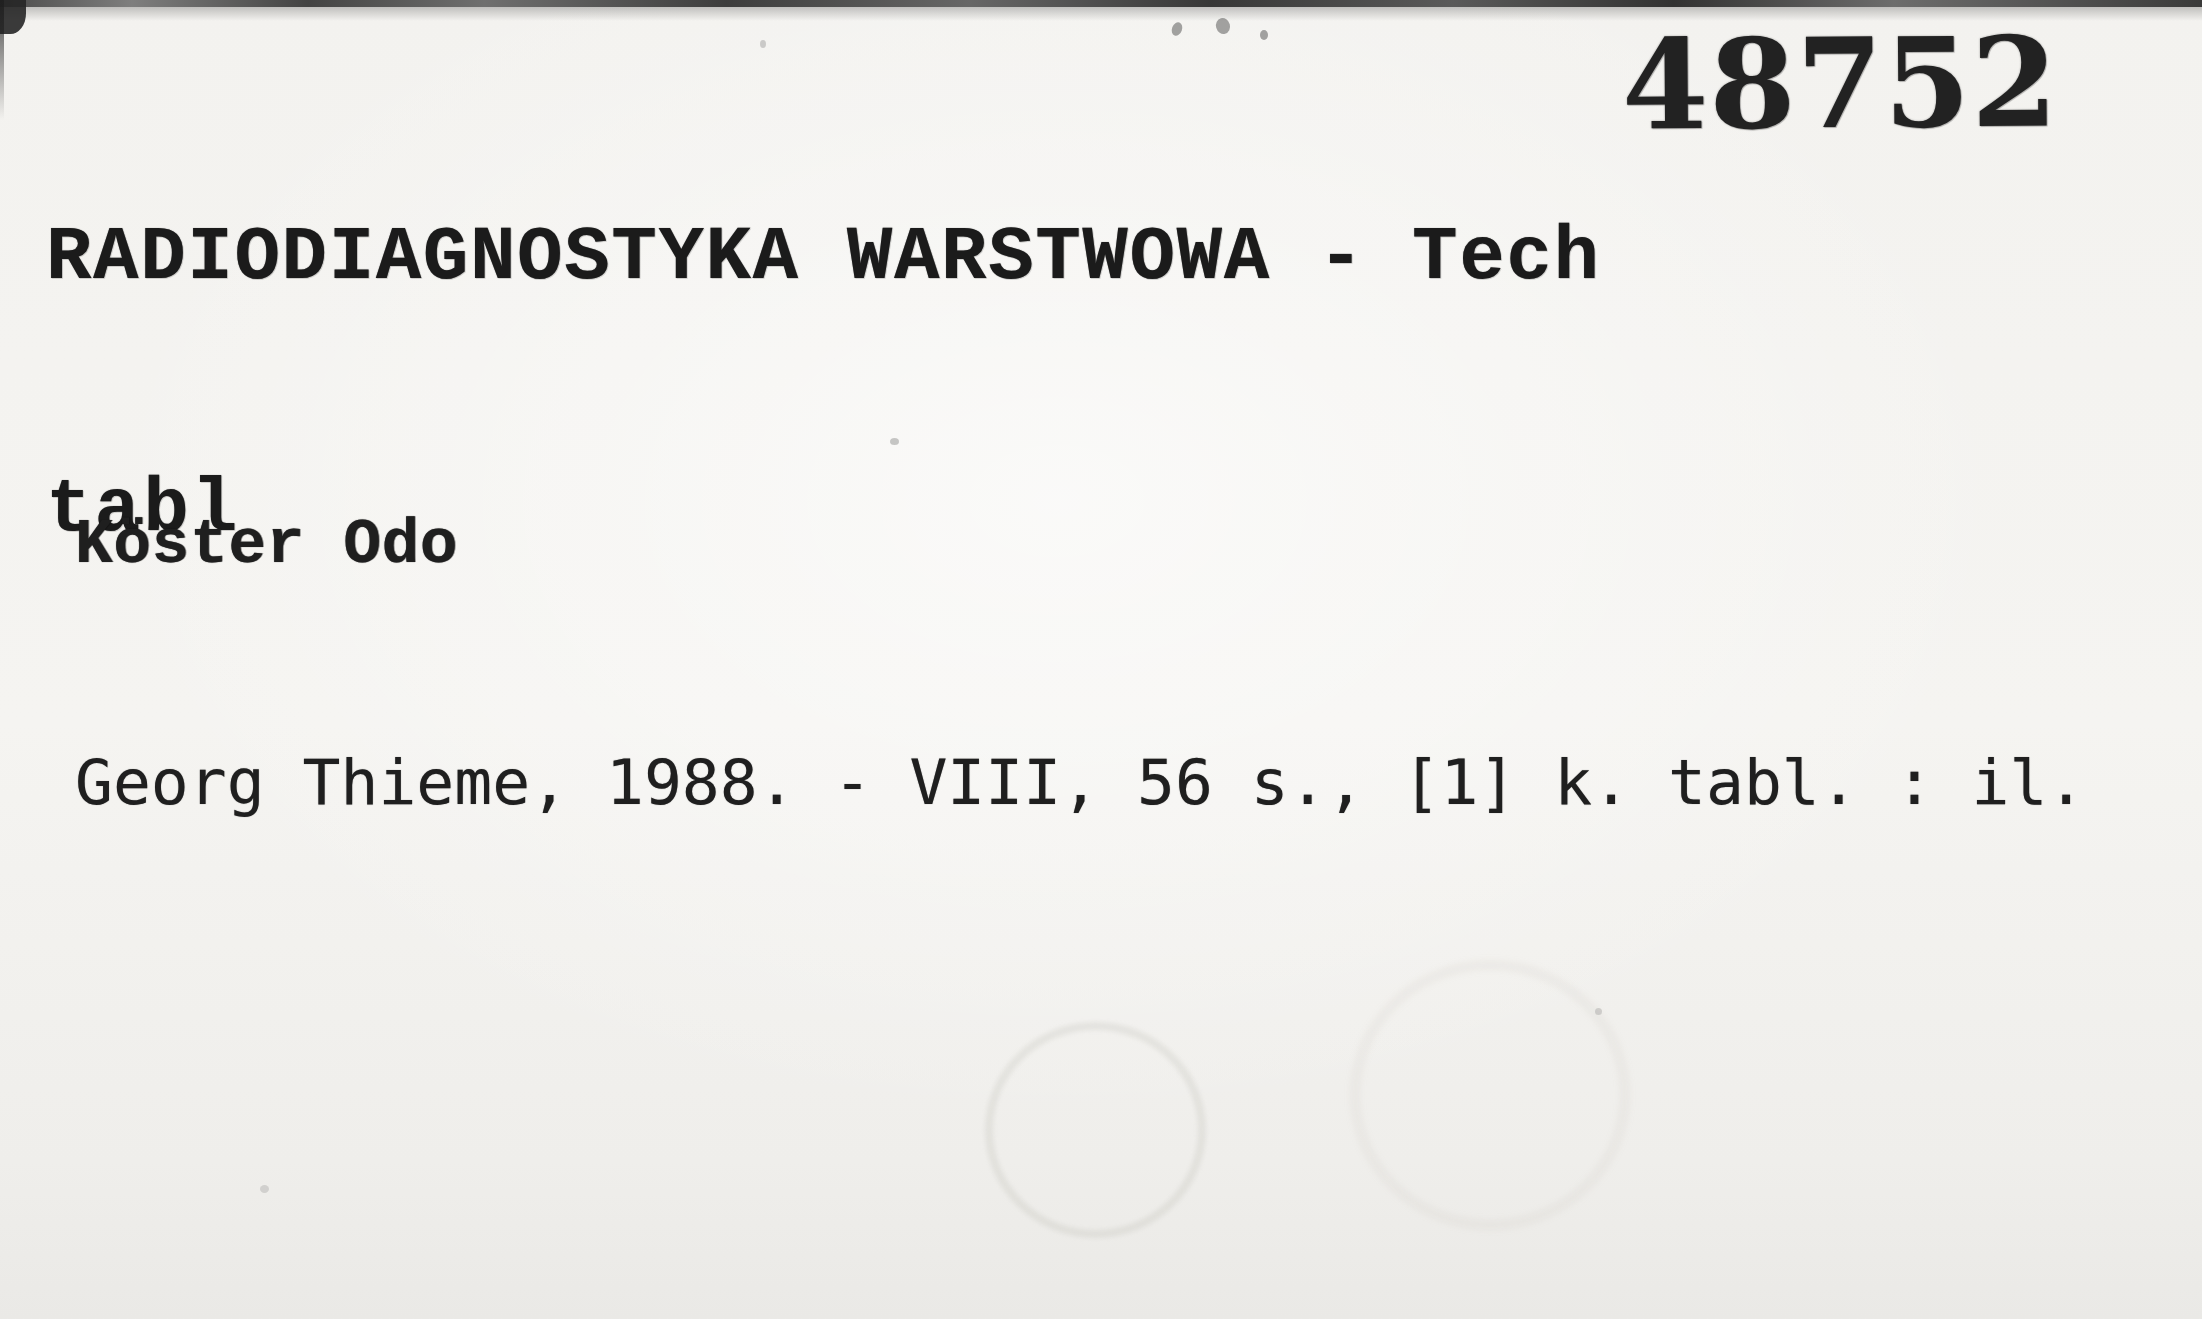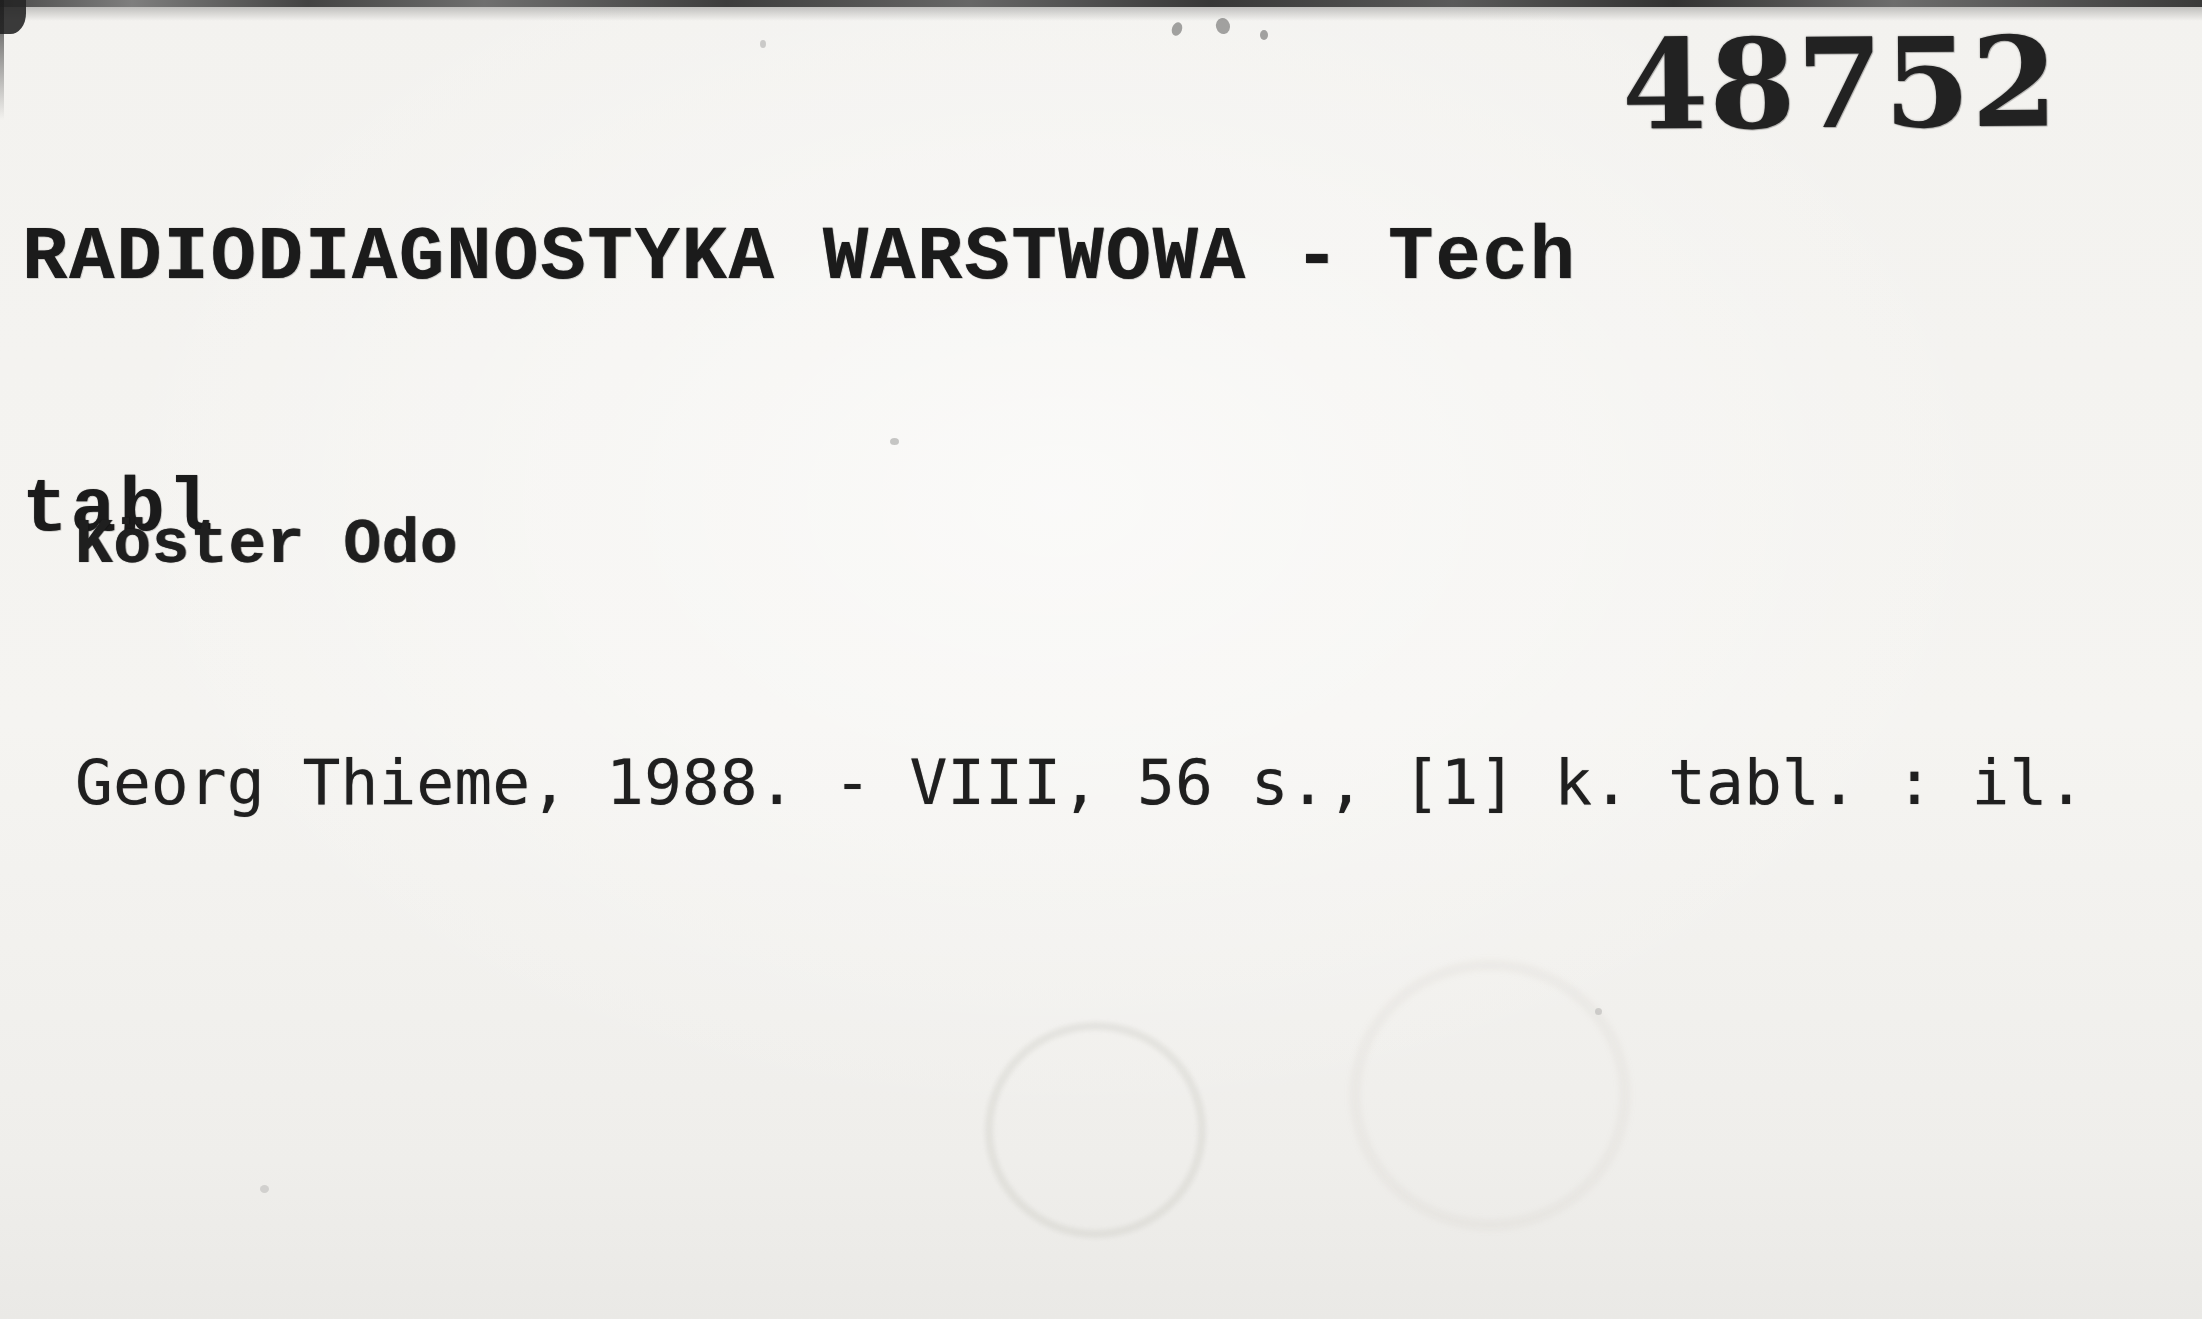--- a/index.html
+++ b/index.html
@@ -34,21 +34,21 @@
     position: absolute; left: 0; top: 0; width: 26px; height: 34px;
     background: #262626; border-radius: 0 0 60% 0; opacity: 0.9;
   }
   .left-sliver {
     position: absolute; left: 0; top: 0; width: 4px; height: 120px;
     background: linear-gradient(to bottom, rgba(30,30,30,0.8), rgba(30,30,30,0));
   }
 
   
   .header {
-    position: absolute; left: 22px; top: 48px;
+    position: absolute; left: 46px; top: 48px;
     font-family: "Liberation Mono", monospace;
     font-weight: bold;
     font-size: 76px;
     line-height: 84px;
     letter-spacing: 1.5px;
     color: #1b1b1b;
     white-space: pre;
     text-shadow: 0 0 1px rgba(20,20,20,0.55), 1px 1px 0 rgba(20,20,20,0.12);
   }
   .header .line2 { letter-spacing: 3px; }

